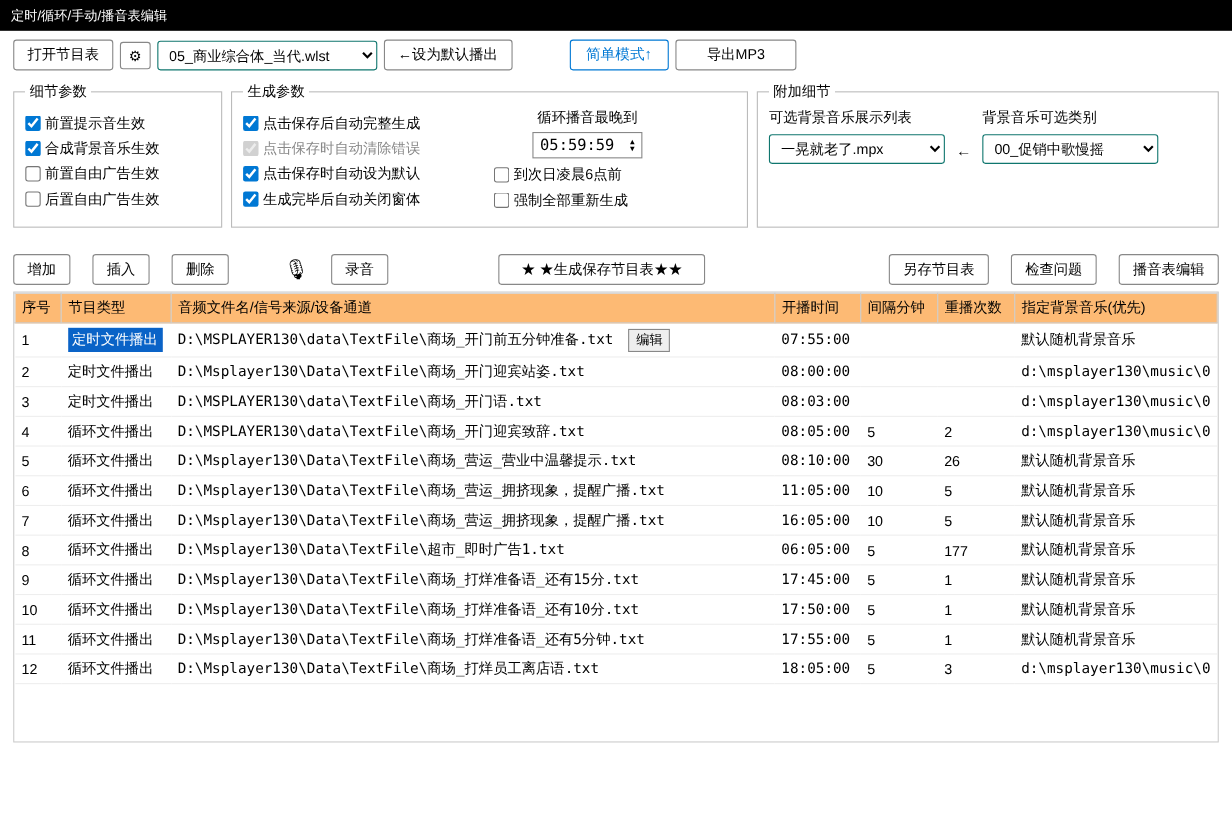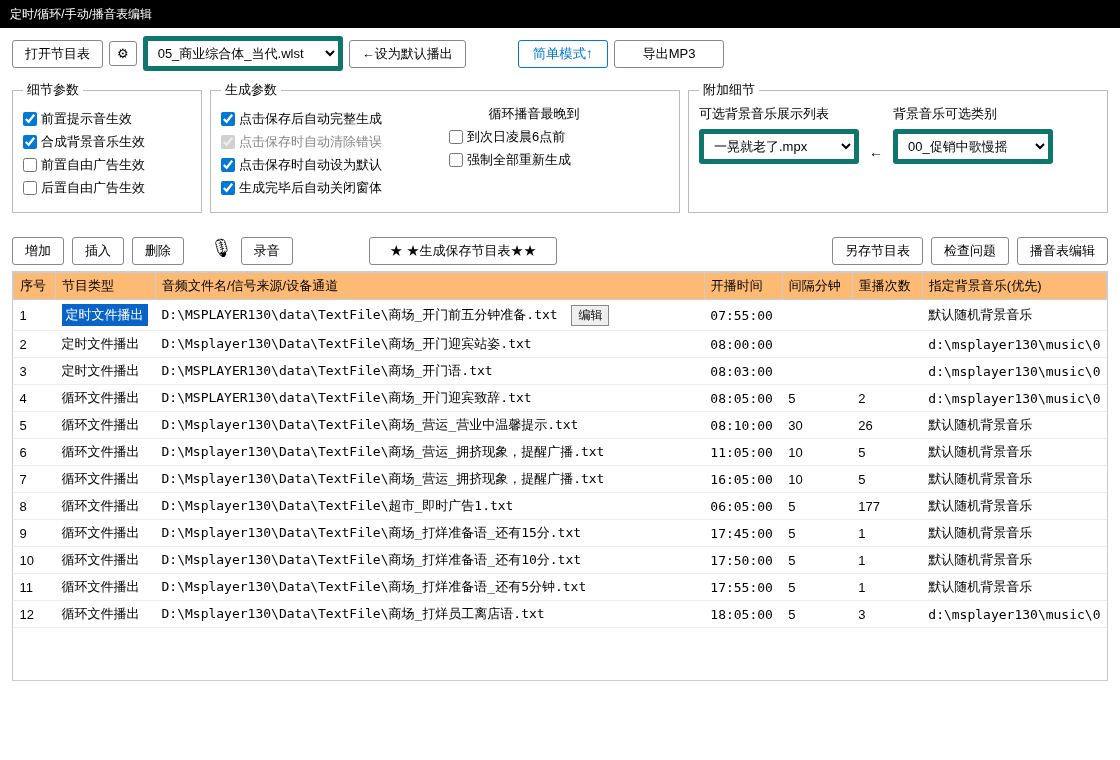--- a/index.html
+++ b/index.html
@@ -2,33 +2,33 @@
 <html><head>
 <meta charset="utf-8">
 <style>
 * { box-sizing: border-box; margin: 0; padding: 0; }
 body { font-family: "Microsoft YaHei", SimSun, sans-serif; font-size: 13px; background: #fff; width: 1120px; height: 760px; overflow: hidden; }
 .titlebar { background: #000; color: #fff; height: 28px; line-height: 28px; padding: 0 10px; font-size: 12px; }
 .content { padding: 8px 12px; }
 .toprow { display: flex; gap: 6px; align-items: center; margin-bottom: 10px; }
 .btn { background: #fff; border: 1px solid #888; border-radius: 3px; padding: 4px 12px; font-size: 13px; cursor: pointer; }
 .btn-icon { padding: 4px 7px; }
-.select { background: #fff; border: 5px solid #0f766e; border-radius: 3px; padding: 4px 6px; font-size: 13px; min-width: 200px; }
+.select { background: #fff; border: 1px solid #0f766e; border-radius: 3px; padding: 4px 6px; font-size: 13px; min-width: 200px; }
 .select-sm { min-width: 140px; }
 .btn-blue { border: 1.5px solid #0078d4; color: #0078d4; background: #fff; border-radius: 3px; padding: 4px 14px; font-weight: 500; }
 fieldset { border: 1px solid #bbb; padding: 6px 10px 10px 10px; }
 legend { padding: 0 4px; font-size: 13px; }
 .panelrow { display: flex; gap: 8px; margin-bottom: 8px; }
 .chk { display: flex; align-items: center; margin: 5px 0; font-size: 13px; }
 .chk input { margin-right: 4px; width: 14px; height: 14px; accent-color: #0078d4; }
 .chk.disabled { color: #888; }
 .centerlabel { text-align: center; font-size: 13px; margin-bottom: 4px; }
 .timebox { border: 1px solid #888; padding: 3px 6px; font-family: monospace; font-size: 14px; width: 100px; display: inline-flex; align-items: center; justify-content: space-between; }
 .spinner { display: inline-flex; flex-direction: column; font-size: 7px; line-height: 6px; cursor: pointer; }
-.actionrow { display: flex; align-items: flex-start; gap: 8px; margin: 24px 0 6px 0; }
+.actionrow { display: flex; align-items: center; gap: 20px; margin: 24px 0 6px 0; }
 .mic { font-size: 18px; }
 table { border-collapse: collapse; width: 100%; font-size: 13px; }
 th { border: 1px solid #ccc; background: #fdba74; text-align: left; padding: 4px 6px; font-weight: 400; }
 td { border-bottom: 1px solid #eee; padding: 4px 6px; }
 td.mono { font-family: Consolas, monospace; font-size: 13px; }
 .selcell { background: #0a63c7; color: #fff; padding: 2px 4px; display: inline-block; }
 .editbtn { border: 1px solid #888; background: #efefef; padding: 1px 6px; font-size: 12px; cursor: pointer; margin-left: 6px; }
 .arrow-left { font-size: 14px; }
 .tablewrap { border: 1px solid #ccc; height: 410px; overflow: auto; }
 </style>
@@ -88,20 +88,26 @@
               <input type="checkbox" checked="" style="">
               <span>点击保存时自动设为默认</span>
             </label>
           <label class="chk">
               <input type="checkbox" checked="" style="">
               <span>生成完毕后自动关闭窗体</span>
             </label>
         </div>
         <div style="width:170px">
           <div class="centerlabel">循环播音最晚到</div>
+          <div style="text-align:center;margin-bottom:6px">
+            <span class="timebox">
+              <span>05:59:59</span>
+              <span class="spinner">▲<br>▼</span>
+            </span>
+          </div>
           <label class="chk">
               <input type="checkbox" style="">
               <span>到次日凌晨6点前</span>
             </label>
           <label class="chk">
               <input type="checkbox" style="">
               <span>强制全部重新生成</span>
             </label>
         </div>
       </div>

